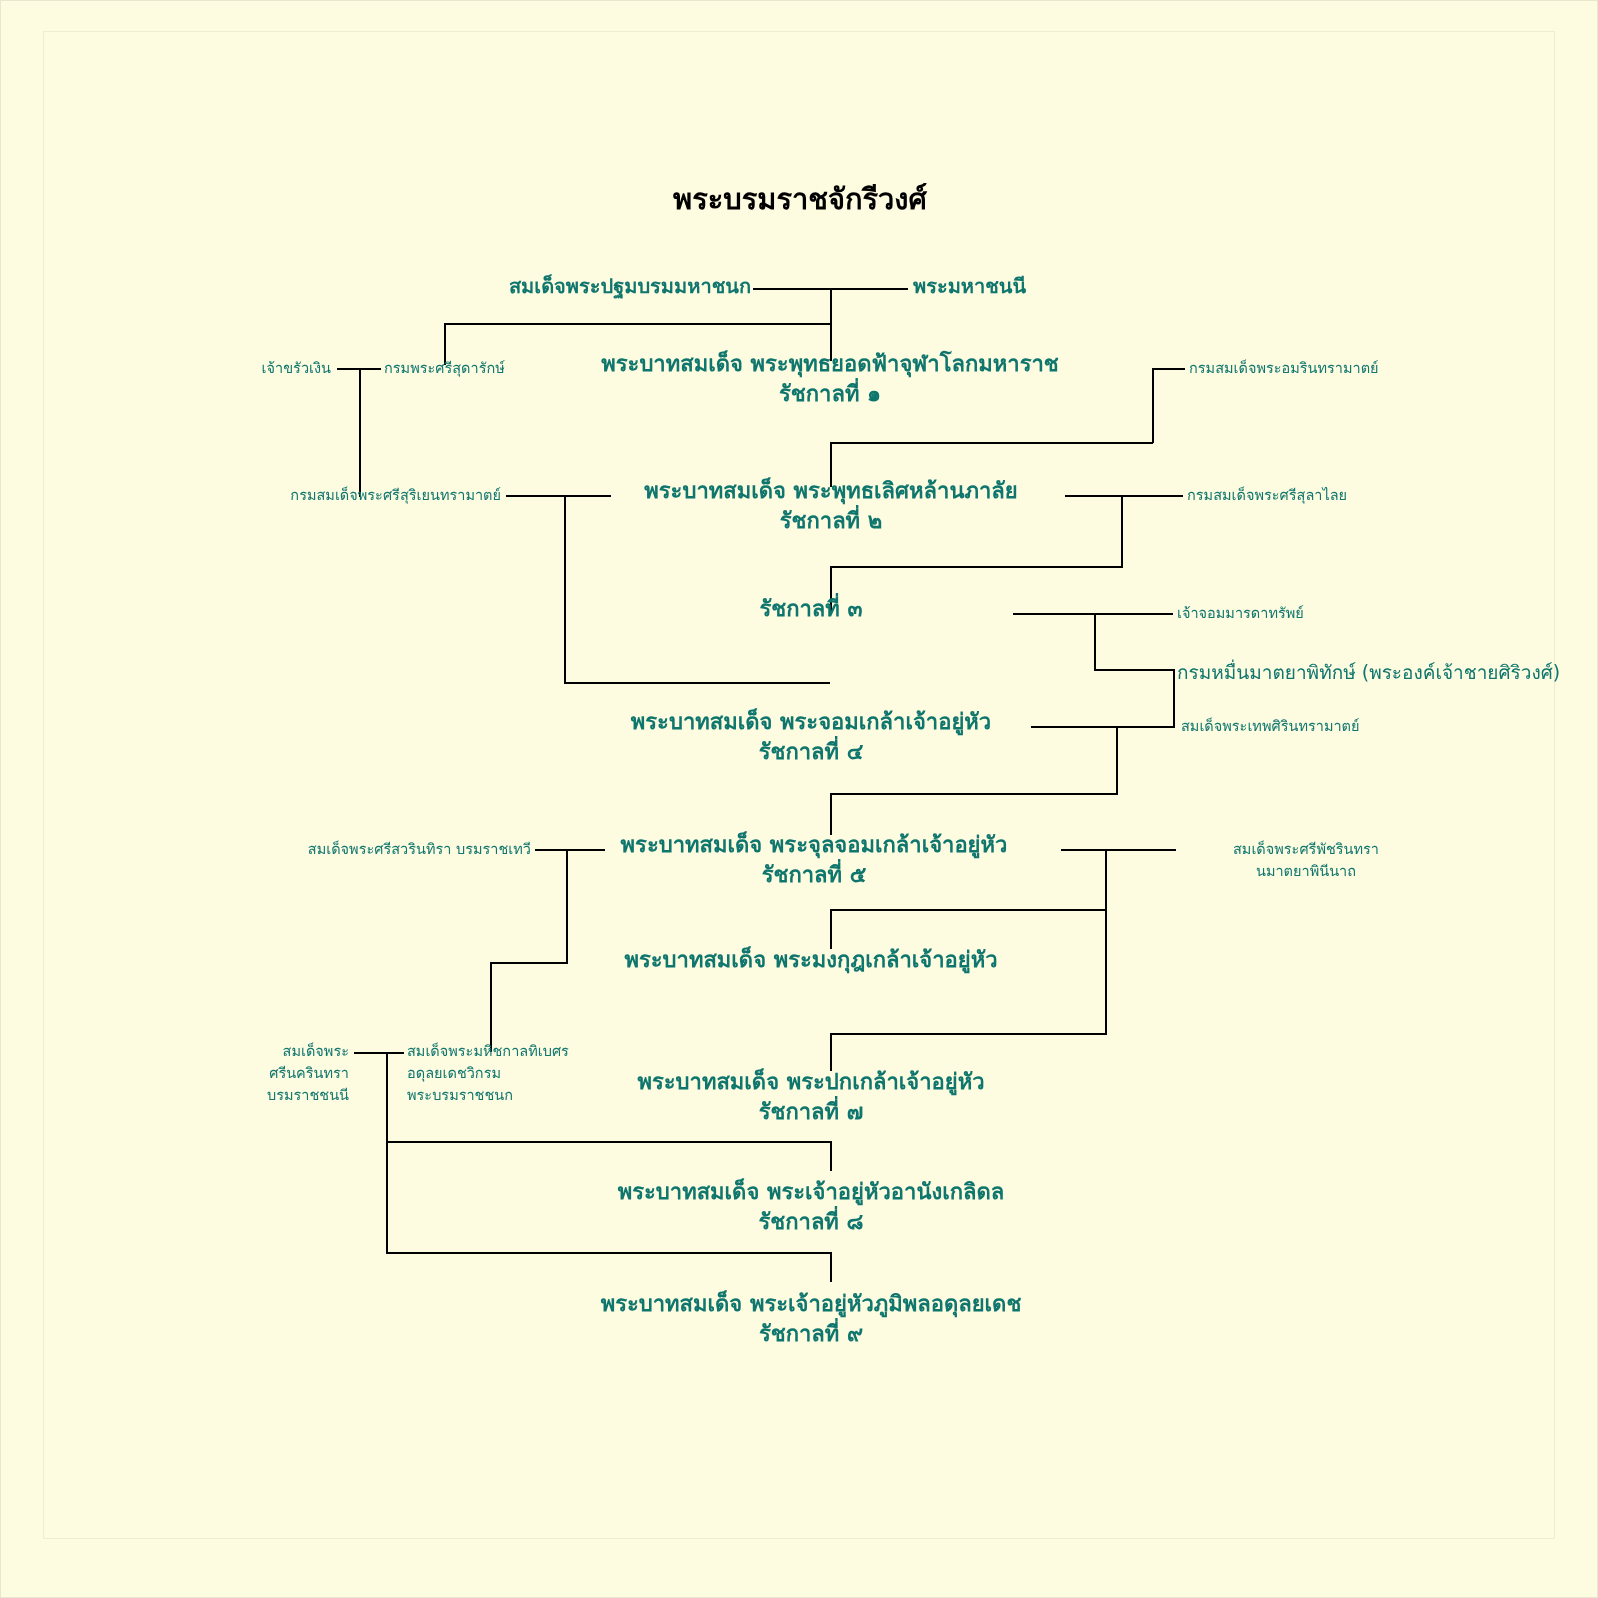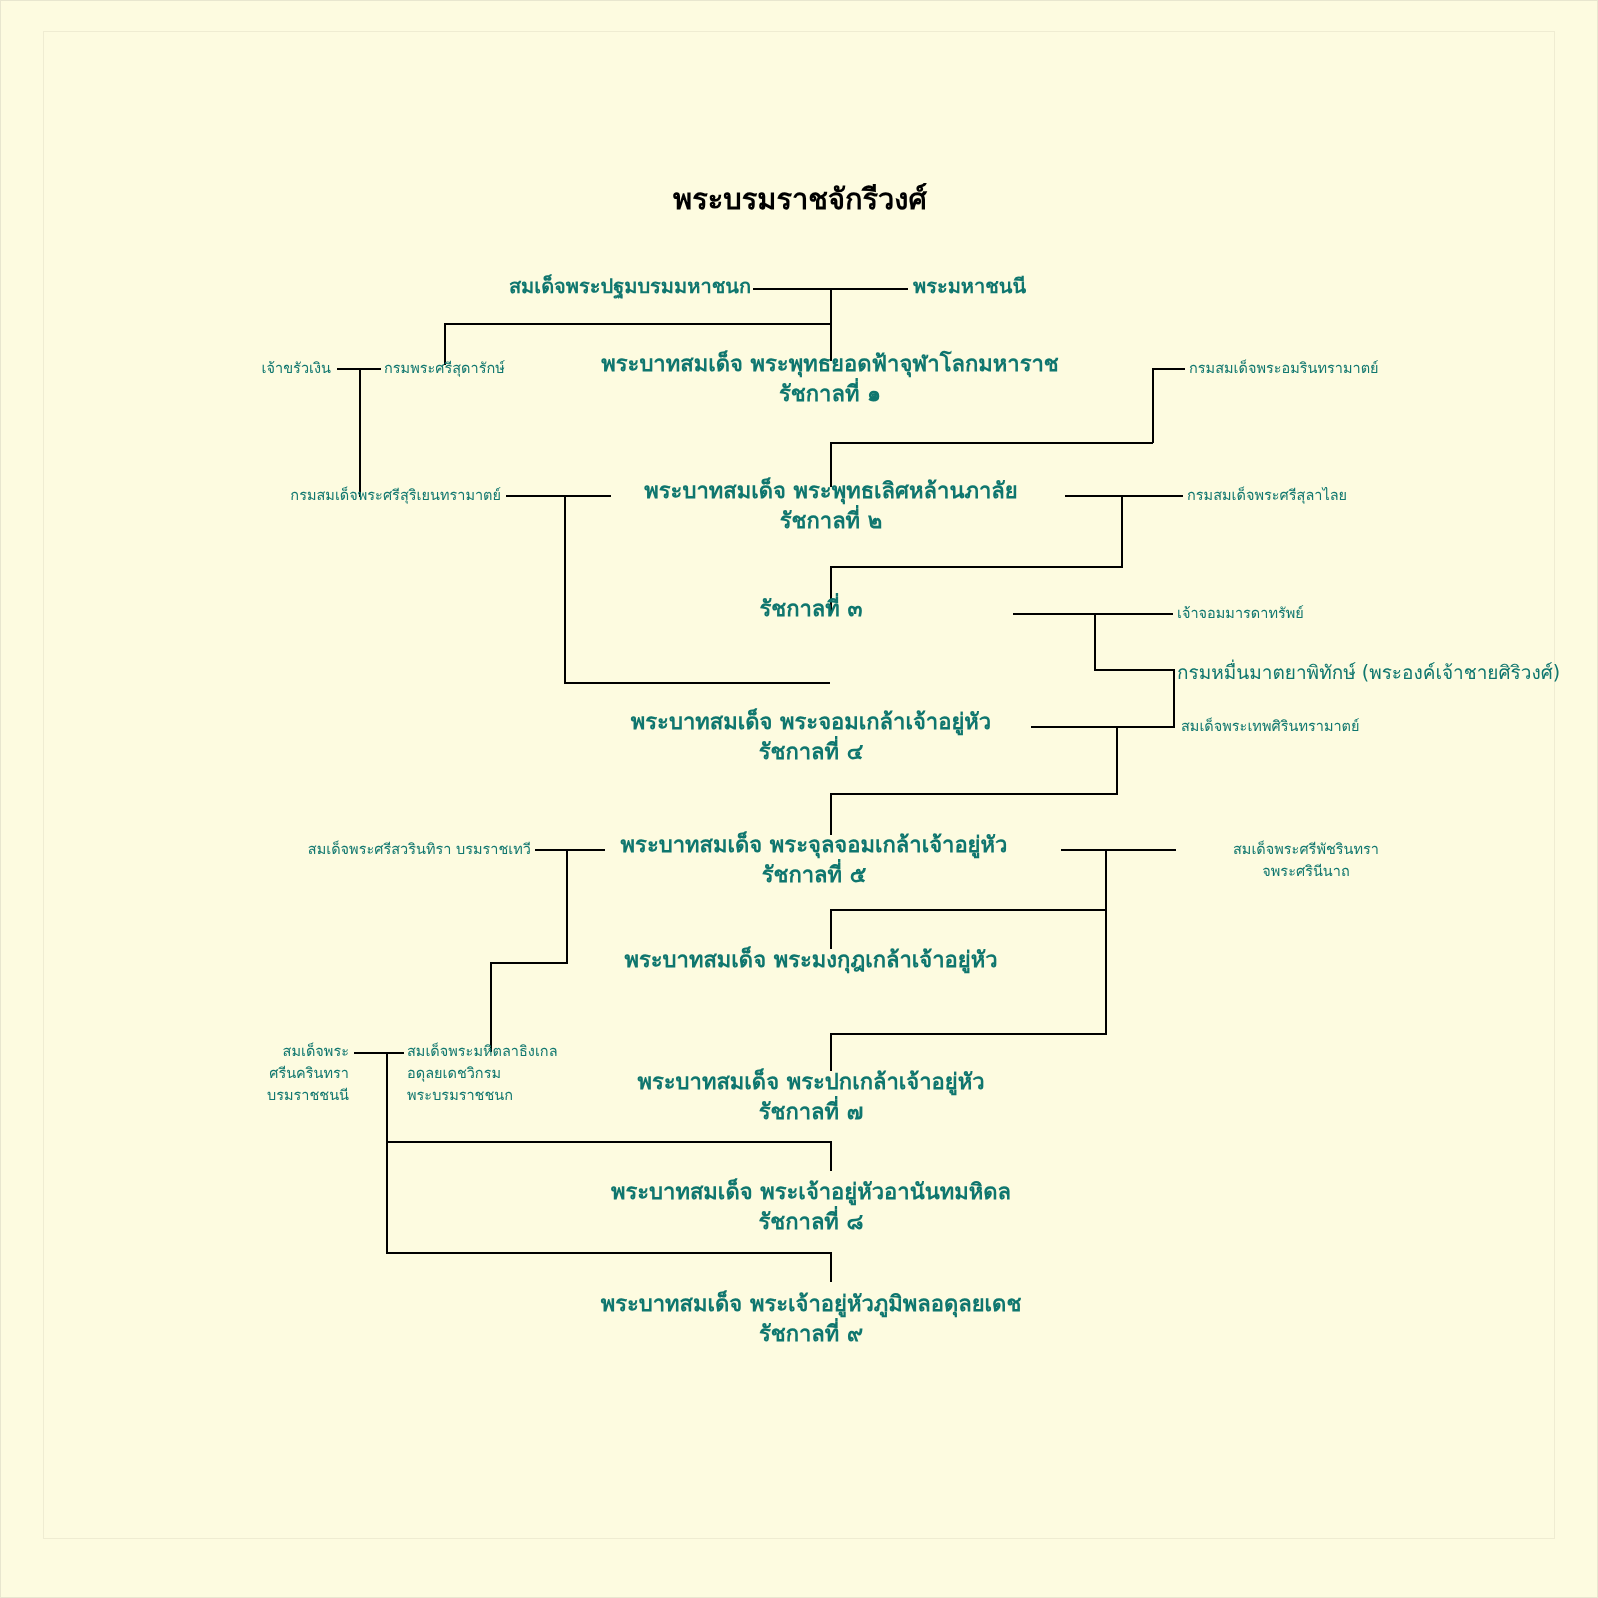--- a/index.html
+++ b/index.html
@@ -195,44 +195,44 @@
 
   <div class="node side r" style="left:215px; top:839px; width:315px; text-align:right;">
     <span>สมเด็จพระศรีสวรินทิรา บรมราชเทวี</span>
   </div>
   <div class="node king c" style="left:558px; top:829px; width:510px; text-align:center;">
     <div>พระบาทสมเด็จ พระจุลจอมเกล้าเจ้าอยู่หัว</div>
     <div class="reign">รัชกาลที่ ๕</div>
   </div>
   <div class="node side l wrap" style="left:1180px; top:838px; width:250px; text-align:center;">
     <div>สมเด็จพระศรีพัชรินทรา</div>
-    <div>จพระศรินีนาถ</div>
+    <div>นมาตยาพินีนาถ</div>
   </div>
 
   <div class="node king c" style="left:560px; top:944px; width:500px; text-align:center;">
     <div>พระบาทสมเด็จ พระมงกุฎเกล้าเจ้าอยู่หัว</div>
   </div>
 
   <div class="node side r wrap" style="left:200px; top:1040px; width:148px; text-align:right;">
     <div>สมเด็จพระ</div>
     <div>ศรีนครินทรา</div>
     <div>บรมราชชนนี</div>
   </div>
   <div class="node side l wrap" style="left:406px; top:1040px; width:190px; text-align:left;">
-    <div>สมเด็จพระมหิตลาธิงเกล</div>
+    <div>สมเด็จพระมหิชกาลทิเบศร</div>
     <div>อดุลยเดชวิกรม</div>
     <div>พระบรมราชชนก</div>
   </div>
   <div class="node king c" style="left:560px; top:1066px; width:500px; text-align:center;">
     <div>พระบาทสมเด็จ พระปกเกล้าเจ้าอยู่หัว</div>
     <div class="reign">รัชกาลที่ ๗</div>
   </div>
 
   <div class="node king c" style="left:540px; top:1176px; width:540px; text-align:center;">
-    <div>พระบาทสมเด็จ พระเจ้าอยู่หัวอานันทมหิดล</div>
+    <div>พระบาทสมเด็จ พระเจ้าอยู่หัวอานังเกลิดล</div>
     <div class="reign">รัชกาลที่ ๘</div>
   </div>
 
   <div class="node king c" style="left:520px; top:1288px; width:580px; text-align:center;">
     <div>พระบาทสมเด็จ พระเจ้าอยู่หัวภูมิพลอดุลยเดช</div>
     <div class="reign">รัชกาลที่ ๙</div>
   </div>
 </div>
 
 </body></html>

